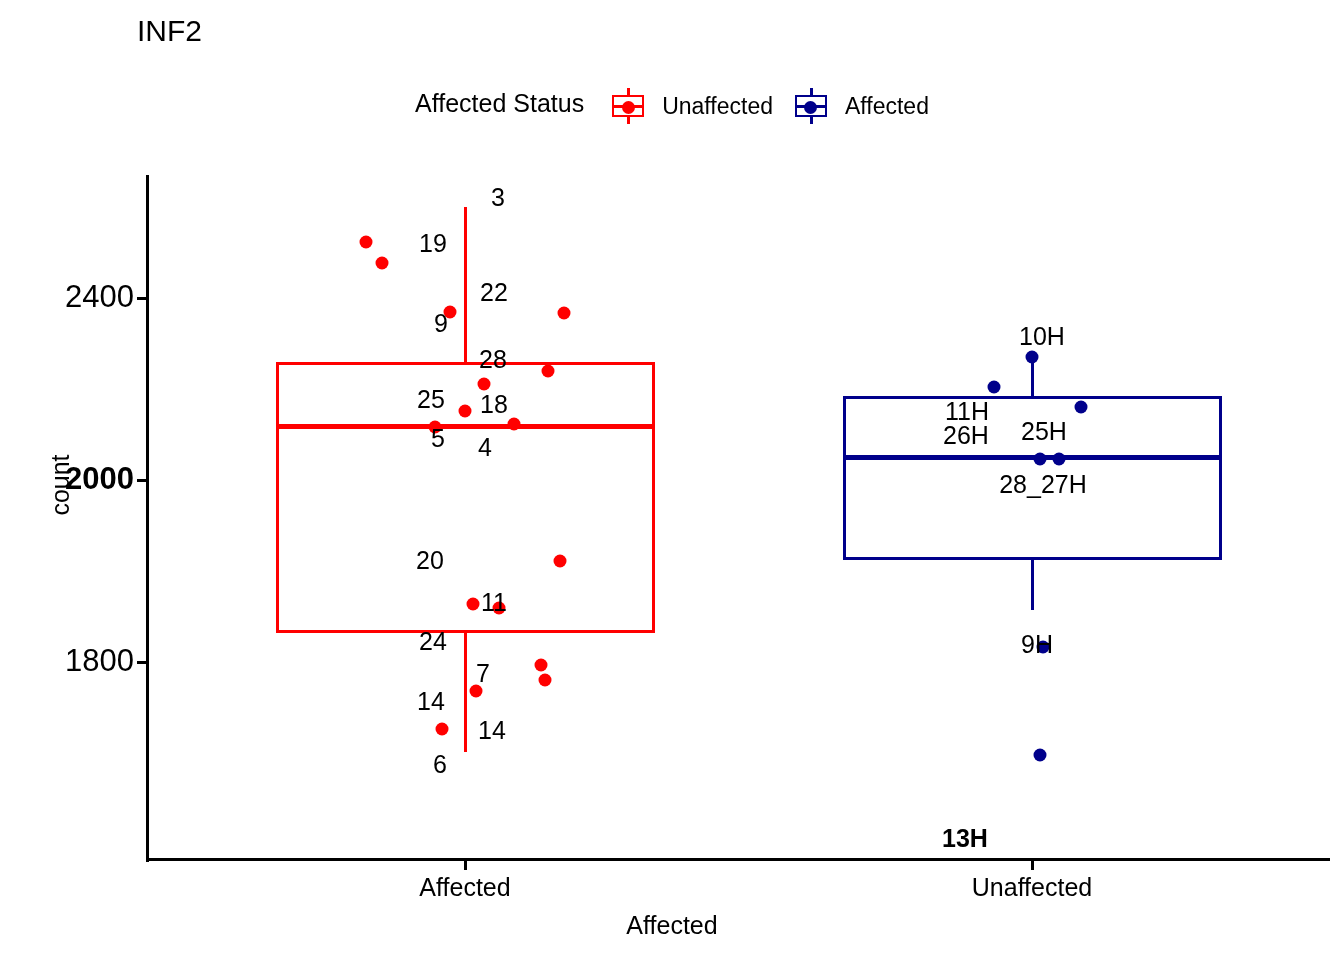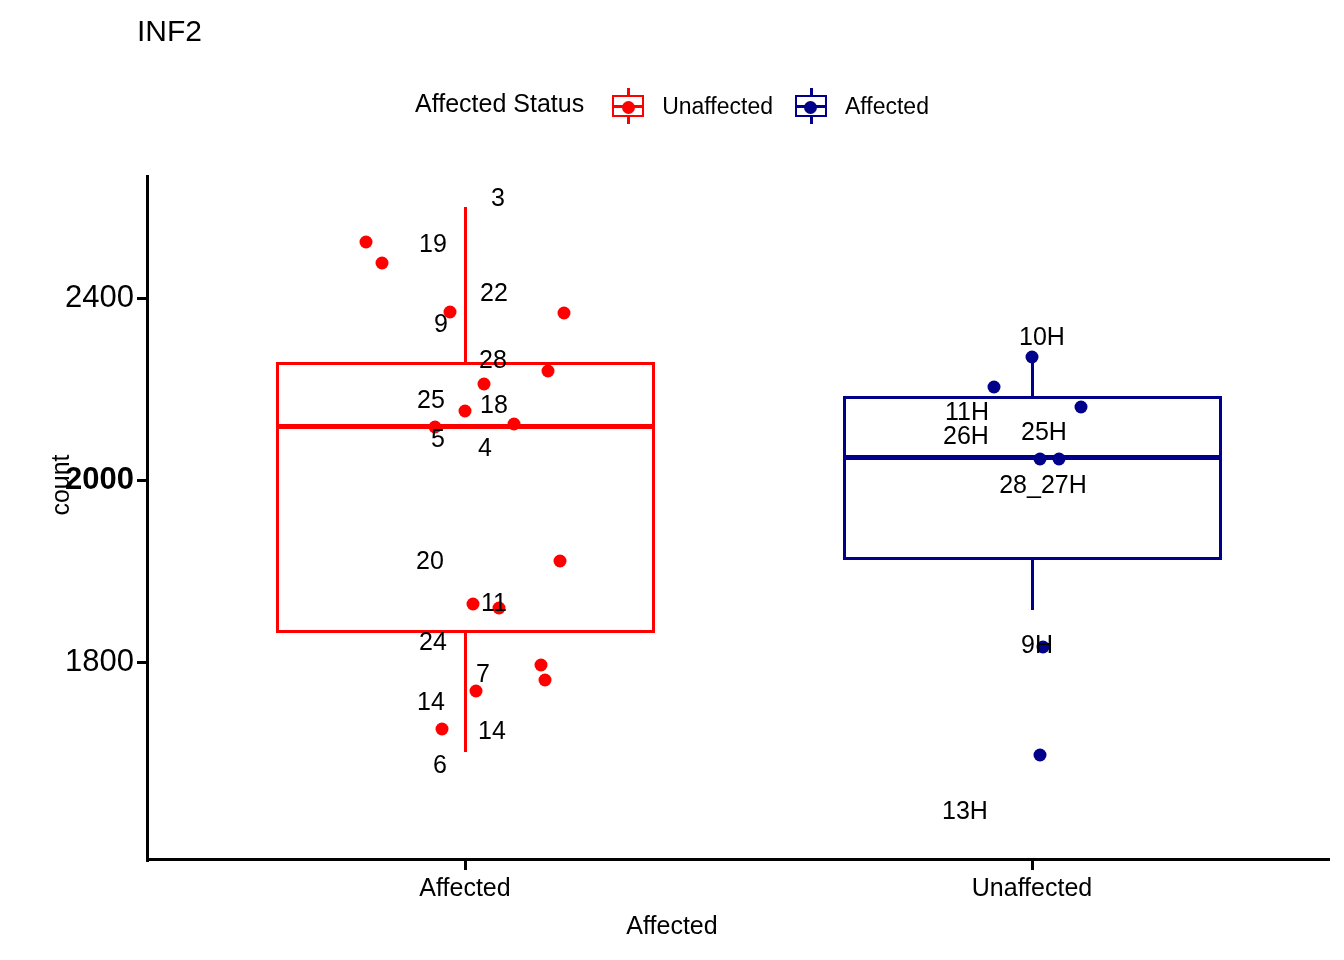--- a/index.html
+++ b/index.html
@@ -148,16 +148,16 @@
       <div class="ptlabel" style="left: 483px; top: 659px;">7</div>
       <div class="ptlabel" style="left: 431px; top: 687px;">14</div>
       <div class="ptlabel" style="left: 492px; top: 716px;">14</div>
       <div class="ptlabel" style="left: 440px; top: 750px;">6</div>
       <div class="ptlabel" style="left: 1042px; top: 322px;">10H</div>
       <div class="ptlabel" style="left: 967px; top: 365px; margin-top: 32px;">11H</div>
       <div class="ptlabel" style="left: 966px; top: 421px;">26H</div>
       <div class="ptlabel" style="left: 1044px; top: 417px;">25H</div>
       <div class="ptlabel" style="left: 1043px; top: 470px;">28_27H</div>
       <div class="ptlabel" style="left: 1037px; top: 630px;">9H</div>
-      <div class="ptlabel" style="left: 965px; top: 796px;">13H</div>
+      <div class="ptlabel" style="left: 965px; top: 824px; font-weight: bold;">13H</div>
     </div>
 
 </div>
 
 </body></html>

